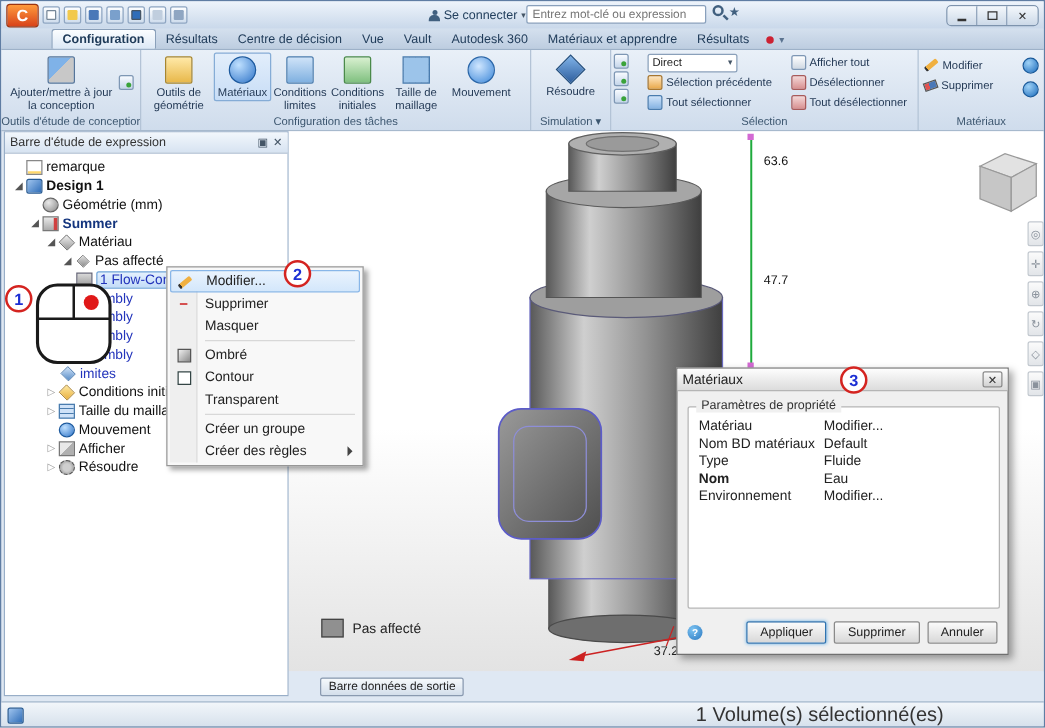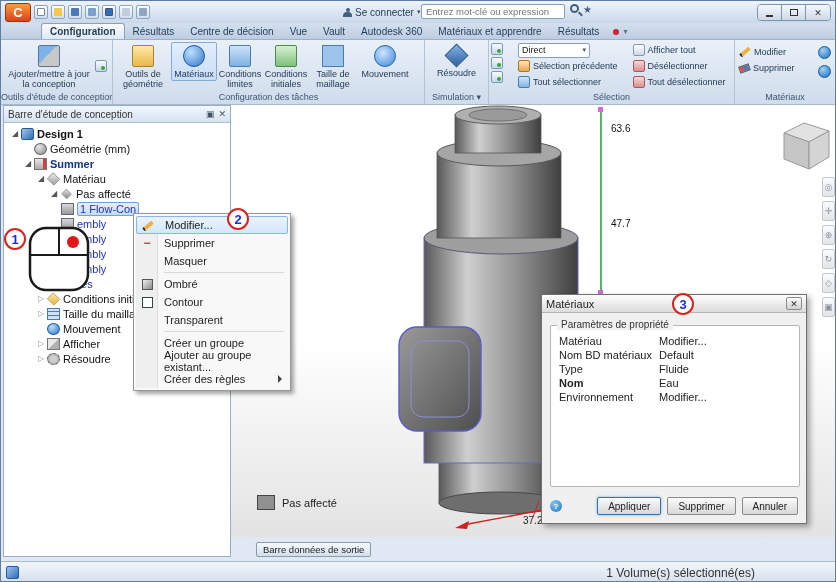--- a/index.html
+++ b/index.html
@@ -156,21 +156,21 @@
 .dlgbtns{position:absolute;left:8px;right:8px;bottom:8px;height:18px;display:flex;align-items:center;}
 .dbtn{height:18px;border:1px solid #8a8a8a;border-radius:2px;background:linear-gradient(#fbfbfb,#d8d8d8);
   font-size:10px;color:#222;display:flex;align-items:center;justify-content:center;margin-left:6px;padding:0 10px;}
 .dbtn.default{border-color:#2f73b0;box-shadow:0 0 3px #6fb4e8;}
 
 
 .bottomstrip{position:absolute;left:230px;top:536px;width:606px;height:24px;background:#dfe8f3;}
 .outbar{position:absolute;left:255px;top:541px;height:15px;font-size:9.5px;color:#222;
   border:1px solid #8a9ab0;border-radius:2px;background:linear-gradient(#f6f9fc,#d4dfeb);padding:0 6px;}
 .statusbar{position:absolute;left:0;top:560px;width:100%;height:22px;background:linear-gradient(#f2f6fa,#d4dfeb);
-  border-top:1px solid #a7b9cd;display:flex;align-items:center;font-size:12px;color:#333;}
+  border-top:1px solid #a7b9cd;display:flex;align-items:center;font-size:16px;color:#333;}
 .statusicon{width:13px;height:13px;margin-left:5px;border-radius:2px;background:linear-gradient(135deg,#9fc4ee,#2f6db8);border:1px solid #275a92;}
 .statustext{position:absolute;right:80px;}
 </style>
 </head>
 <body>
 
 <div id="win">
 
   <div class="titlebar">
     <div class="appbtn">C</div>
@@ -344,26 +344,31 @@
           <span class="blueorb"></span>
           <span class="blueorb"></span>
         </div>
       </div>
       <div class="glabel">Matériaux</div>
     </div>
   </div>
 
   <div class="panel">
     <div class="panelhdr">
-      <span>Barre d'étude de conception</span>
+      <span>Barre d'étude de expression</span>
       <span class="sp"></span>
       <span class="phicon">▣</span>
       <span class="phicon">✕</span>
     </div>
     <div class="tree">
+      <div class="trow d0">
+        <span class="exp"></span>
+          <span class="ti ti-note"></span>
+        <span class="lbl">remarque</span>
+      </div>
       <div class="trow d0">
         <span class="exp">◢</span>
         <span class="ti ti-design"></span>
         <span class="lbl bold">Design 1</span>
       </div>
       <div class="trow d1">
         <span class="exp"></span>
           <span class="ti ti-geo"></span>
         <span class="lbl">Géométrie (mm)</span>
       </div>
@@ -539,23 +544,20 @@
       <span>Contour</span>
     </div>
     <div class="mitem">
       <span>Transparent</span>
     </div>
     <div class="msep"></div>
     <div class="mitem">
       <span>Créer un groupe</span>
     </div>
     <div class="mitem">
-      <span>Ajouter au groupe existant...</span>
-    </div>
-    <div class="mitem">
       <span>Créer des règles</span>
       <span class="subarrow"></span>
     </div>
   </div>
 
   <div class="dialog">
     <div class="dlgtitle">
       <span>Matériaux</span>
       <span class="sp"></span>
       <span class="dlgclose">✕</span>

